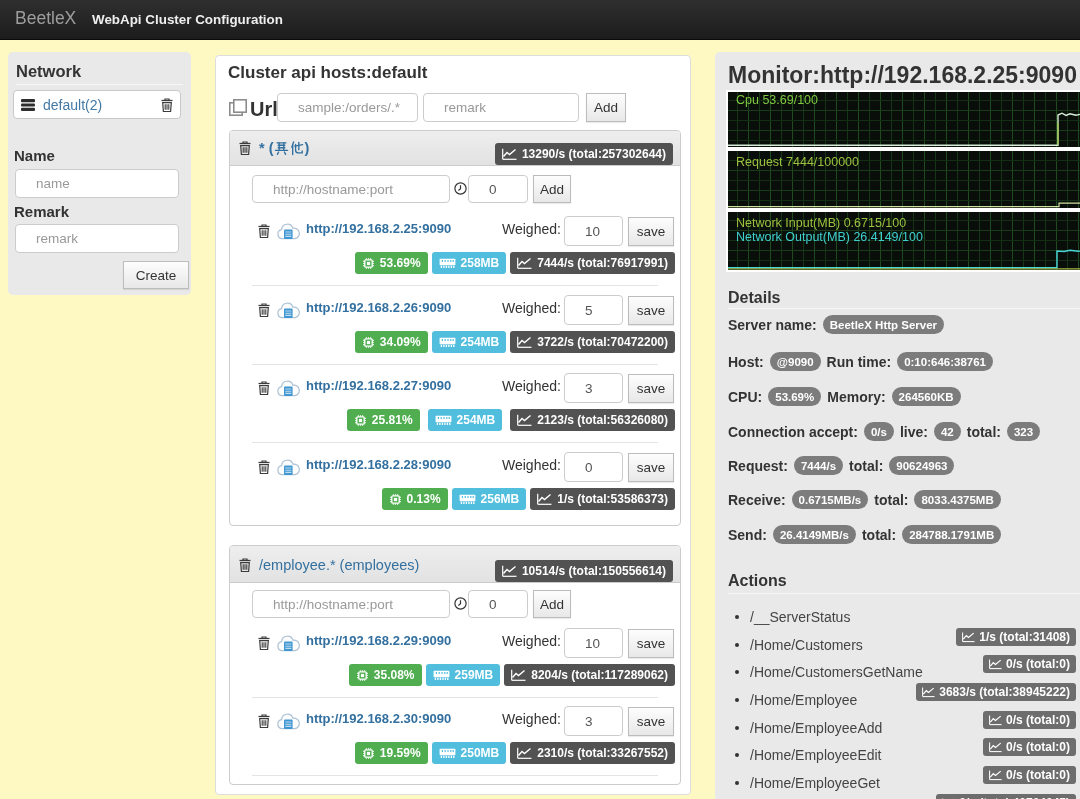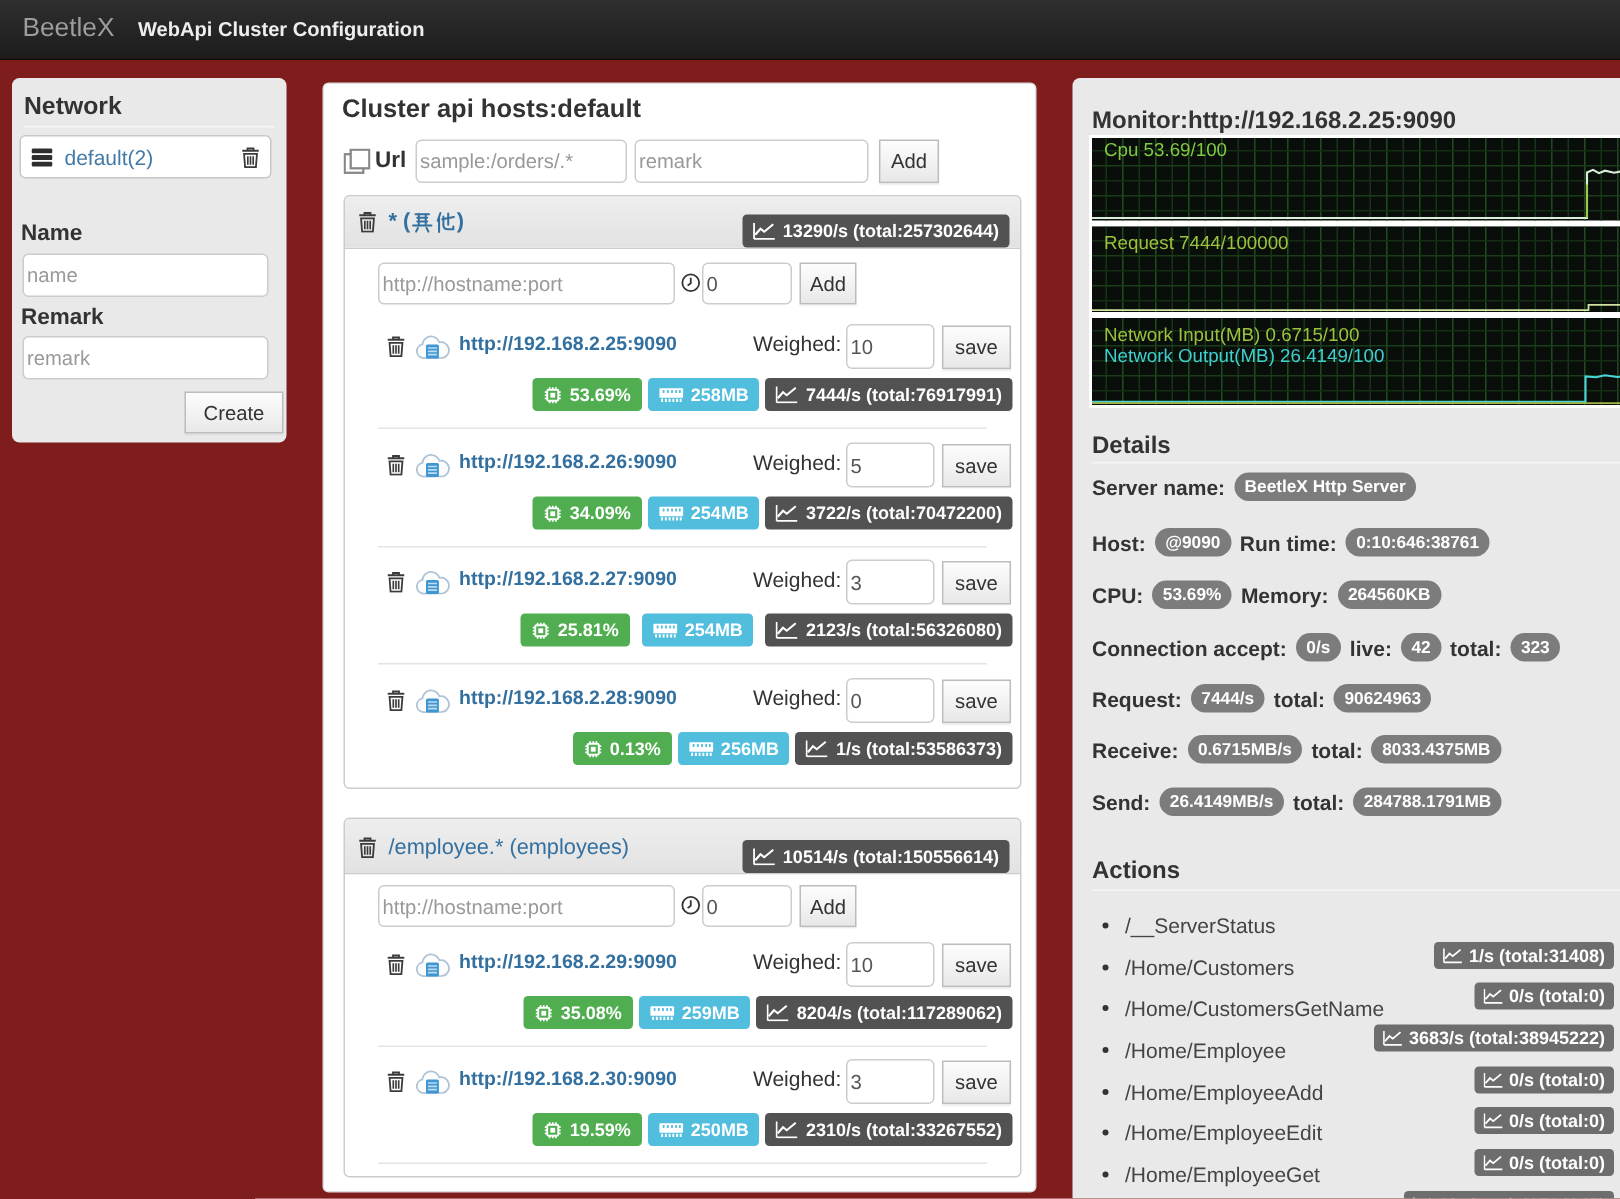--- a/index.html
+++ b/index.html
@@ -1,18 +1,18 @@
 <!DOCTYPE html>
 <html><head><meta charset="utf-8">
 <style>
 *{margin:0;padding:0;box-sizing:border-box}
 body{font-family:"Liberation Sans",sans-serif;background:#fff}
-#page{position:relative;width:1080px;height:799px;overflow:hidden;background:#7f1d1d}
+#page{position:relative;width:1080px;height:799px;overflow:hidden;background:#fef9c3}
 .abs{position:absolute}
-.inp{position:absolute;background:#fff;border:1px solid #ccc;border-radius:4px;color:#999;font-size:13.5px;display:flex;align-items:center;padding-left:2px;white-space:nowrap;overflow:hidden}
+.inp{position:absolute;background:#fff;border:1px solid #ccc;border-radius:4px;color:#999;font-size:13.5px;display:flex;align-items:center;padding-left:20px;white-space:nowrap;overflow:hidden}
 .btn{position:absolute;background:linear-gradient(#fdfdfd,#e8e8e8);border:1px solid #bcbcbc;border-radius:0;color:#333;display:flex;align-items:center;justify-content:center;font-size:13.5px;box-shadow:0 1px 1px rgba(0,0,0,.08)}
 .bdg{position:absolute;display:flex;align-items:center;border-radius:3px;color:#fff;font-weight:bold;font-size:12px;padding:0 7px;height:22px;white-space:nowrap}
 .bg-g{background:#50ae50}
 .bg-b{background:#52bede}
 .bg-d{background:#525252}
 .pill{display:inline-block;background:#7c7c7c;border-radius:10px;color:#fff;font-weight:bold;font-size:11.5px;padding:3px 7px 0 7px;height:19px;line-height:14px;white-space:nowrap}
 .hlink{position:absolute;color:#33709f;font-weight:bold;font-size:13px;white-space:nowrap}
 .h2{position:absolute;font-weight:bold;font-size:16.5px;color:#333;white-space:nowrap}
 .lbl{font-weight:bold;font-size:14px;color:#333}
 .drow{position:absolute;display:flex;align-items:center;gap:6px;white-space:nowrap}
@@ -53,21 +53,21 @@
 <div class="btn" style="left:115px;top:209px;width:66px;height:28px">Create</div>
 </div>
 <div class="abs" style="left:215px;top:55px;width:476px;height:740px;background:#fff;border:1px solid #ddd;border-radius:4px">
 <div class="h2" style="left:12px;top:7px;font-size:17px">Cluster api hosts:default</div>
 <div class="abs" style="left:13px;top:43px">
         <svg width="18" height="17" viewBox="0 0 18 17" style="display:block">
           <rect x="0.8" y="3.8" width="12.4" height="12.4" fill="none" stroke="#878787" stroke-width="1.5"></rect>
           <rect x="4.8" y="0.8" width="12.4" height="12.4" fill="#fff" stroke="#878787" stroke-width="1.5"></rect>
         </svg>
       </div>
-<span class="abs lbl" style="left:34px;top:42px;font-size:15px">Url</span>
+<span class="abs lbl" style="left:34px;top:42px;font-size:20px">Url</span>
 <div class="inp" style="left:61px;top:37px;width:141px;height:29px">sample:/orders/.*</div>
 <div class="inp" style="left:207px;top:37px;width:156px;height:29px">remark</div>
 <div class="btn" style="left:370px;top:37px;width:40px;height:29px">Add</div>
 <div class="abs" style="left:13px;top:74px;width:452px;height:396px;border:1px solid #ccc;border-radius:4px;background:#fff">
         <div class="abs" style="left:0;top:0;right:0;height:35px;background:linear-gradient(#eee,#e2e2e2);border-bottom:1px solid #ccc;border-radius:3px 3px 0 0">
           <div class="abs" style="left:9px;top:10px">
             <svg width="12" height="14" viewBox="0 0 12 14" style="display:block">
               <path d="M0.5 2.5h11" stroke="#3b3b3b" stroke-width="1.3" fill="none"></path>
               <path d="M4 2.5 V1 h4 v1.5" stroke="#3b3b3b" stroke-width="1.2" fill="none"></path>
               <path d="M1.7 4.6 h8.6 l-0.7 8.9 h-7.2 z" fill="none" stroke="#3b3b3b" stroke-width="1.2"></path>
@@ -349,21 +349,21 @@
           <div class="bdg bg-d" style="position:static"><svg width="15" height="12" viewBox="0 0 15 12" style="display:block;margin-right:5px">
               <path d="M0.7 11.3 V0.7" stroke="#fff" stroke-width="1.2" fill="none"></path>
               <path d="M0.7 11.3 H14.5" stroke="#fff" stroke-width="1.2" fill="none"></path>
               <path d="M1.5 8.5 L5 4.5 L7.5 6.5 L13.5 1.5" stroke="#fff" stroke-width="1.4" fill="none"></path>
             </svg>2310/s (total:33267552)</div>
         </div>
         <div class="sep" style="left:22px;top:229px;width:406px"></div>
       </div>
 </div>
 <div class="abs" style="left:715px;top:52px;width:380px;height:760px;background:#e9e9e9;border-radius:5px">
-<div class="h2" style="left:13px;top:20px;font-size:16px">Monitor:http://192.168.2.25:9090</div>
+<div class="h2" style="left:13px;top:10px;font-size:23px">Monitor:http://192.168.2.25:9090</div>
 <div class="abs" style="left:11px;top:38px">
         <svg width="367" height="182" viewBox="0 0 367 182" style="display:block">
           <defs>
             <pattern id="gr" width="22" height="20" patternUnits="userSpaceOnUse">
               <path d="M0.5 0 V20" fill="none" stroke="#235223" stroke-width="1"></path>
               <path d="M11.5 0 V20" fill="none" stroke="#173817" stroke-width="1"></path>
               <path d="M0 0.5 H22" fill="none" stroke="#1b421b" stroke-width="1"></path>
               <path d="M0 10.5 H22" fill="none" stroke="#143114" stroke-width="1"></path>
             </pattern>
           </defs>

